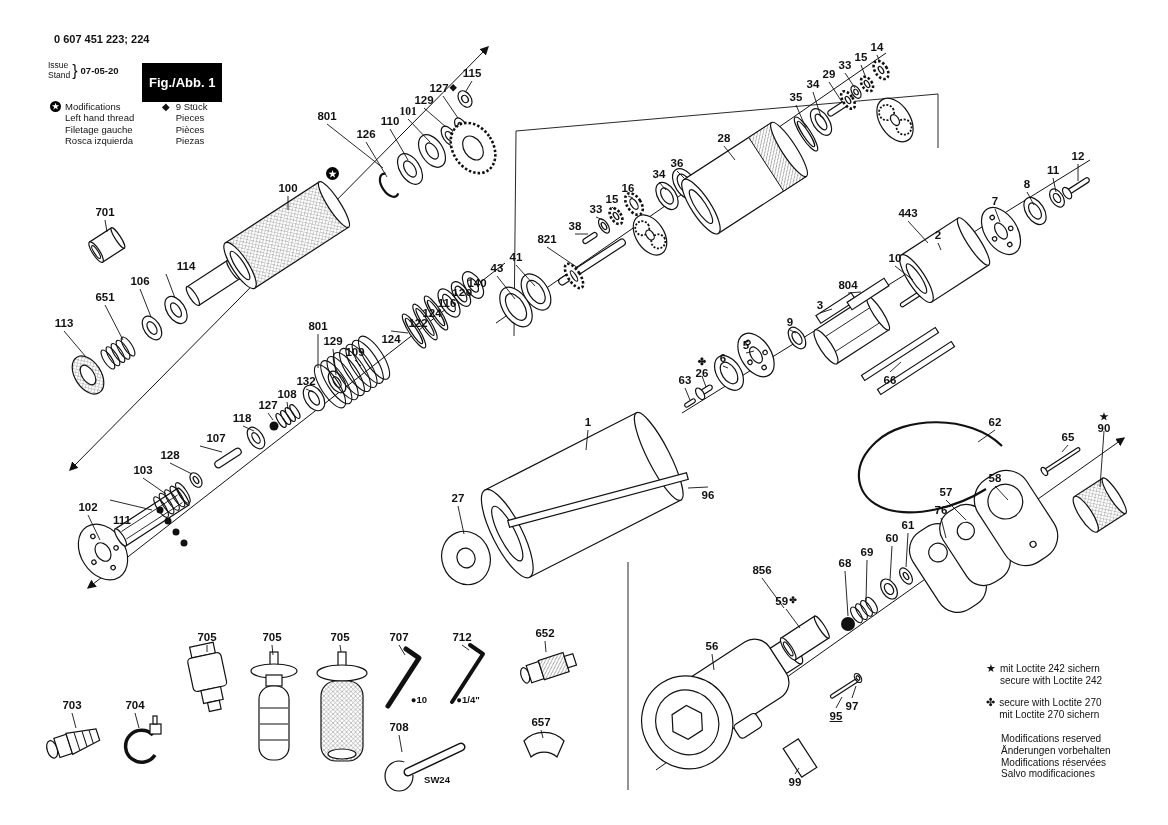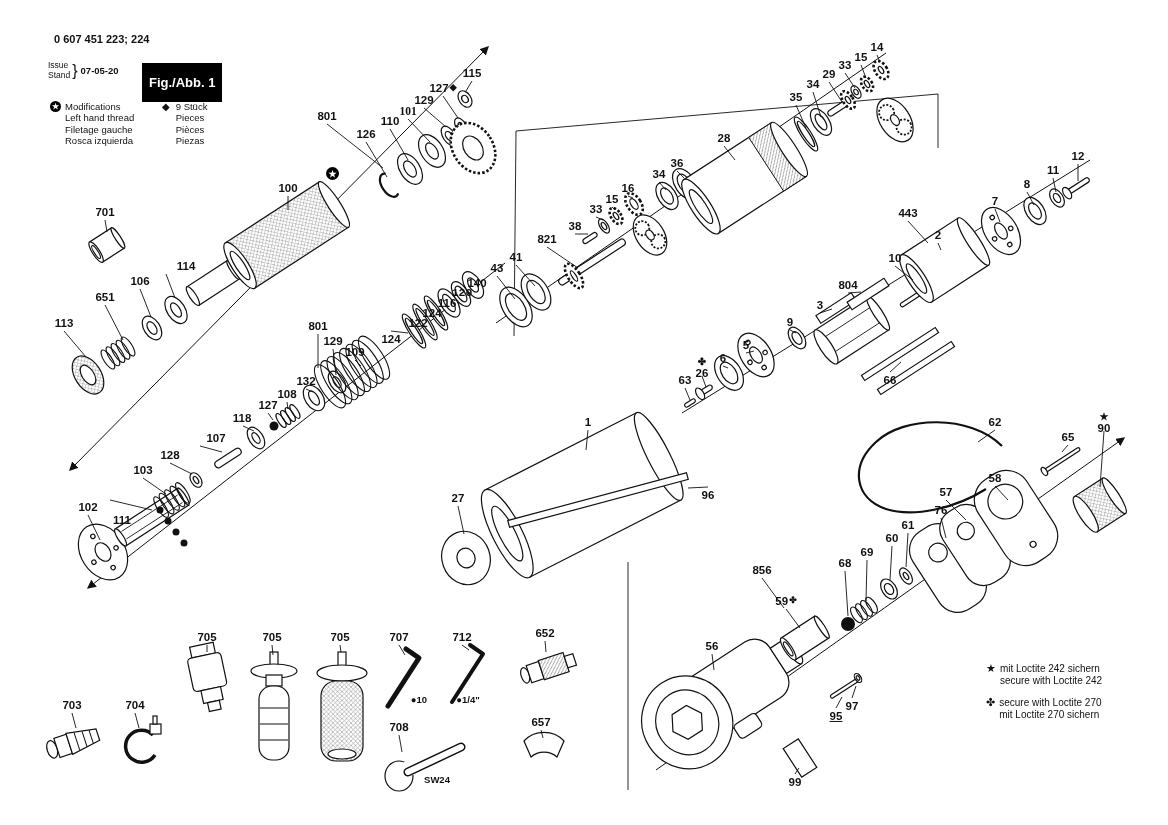--- a/index.html
+++ b/index.html
@@ -648,20 +648,26 @@
   <div class="note" style="left:986px;top:697px">
     <div class="nrow">
       <span class="nsym">✤</span>
       <div>
         <div>secure with Loctite 270</div>
         <div>mit Loctite 270 sichern</div>
       </div>
     </div>
   </div>
 
+  <div class="note" style="left:1001px;top:733px">
+    <div>Modifications reserved</div>
+    <div>Änderungen vorbehalten</div>
+    <div>Modifications réservées</div>
+    <div>Salvo modificaciones</div>
+  </div>
 
   <div id="callout-layer">
       <div class="callout" style="left: 327px; top: 116px;"><span>801</span></div>
       <div class="callout" style="left: 472px; top: 73px;"><span>115</span></div>
       <div class="callout" style="left: 443px; top: 88px;"><span>127</span><span class="mk-right">◆</span></div>
       <div class="callout" style="left: 424px; top: 100px;"><span>129</span></div>
       <div class="callout" style="left: 408px; top: 111px; font-family: Liberation Serif, serif;"><span>101</span></div>
       <div class="callout" style="left: 390px; top: 121px;"><span>110</span></div>
       <div class="callout" style="left: 366px; top: 134px;"><span>126</span></div>
       <div class="callout" style="left: 288px; top: 188px;"><span>100</span></div>

